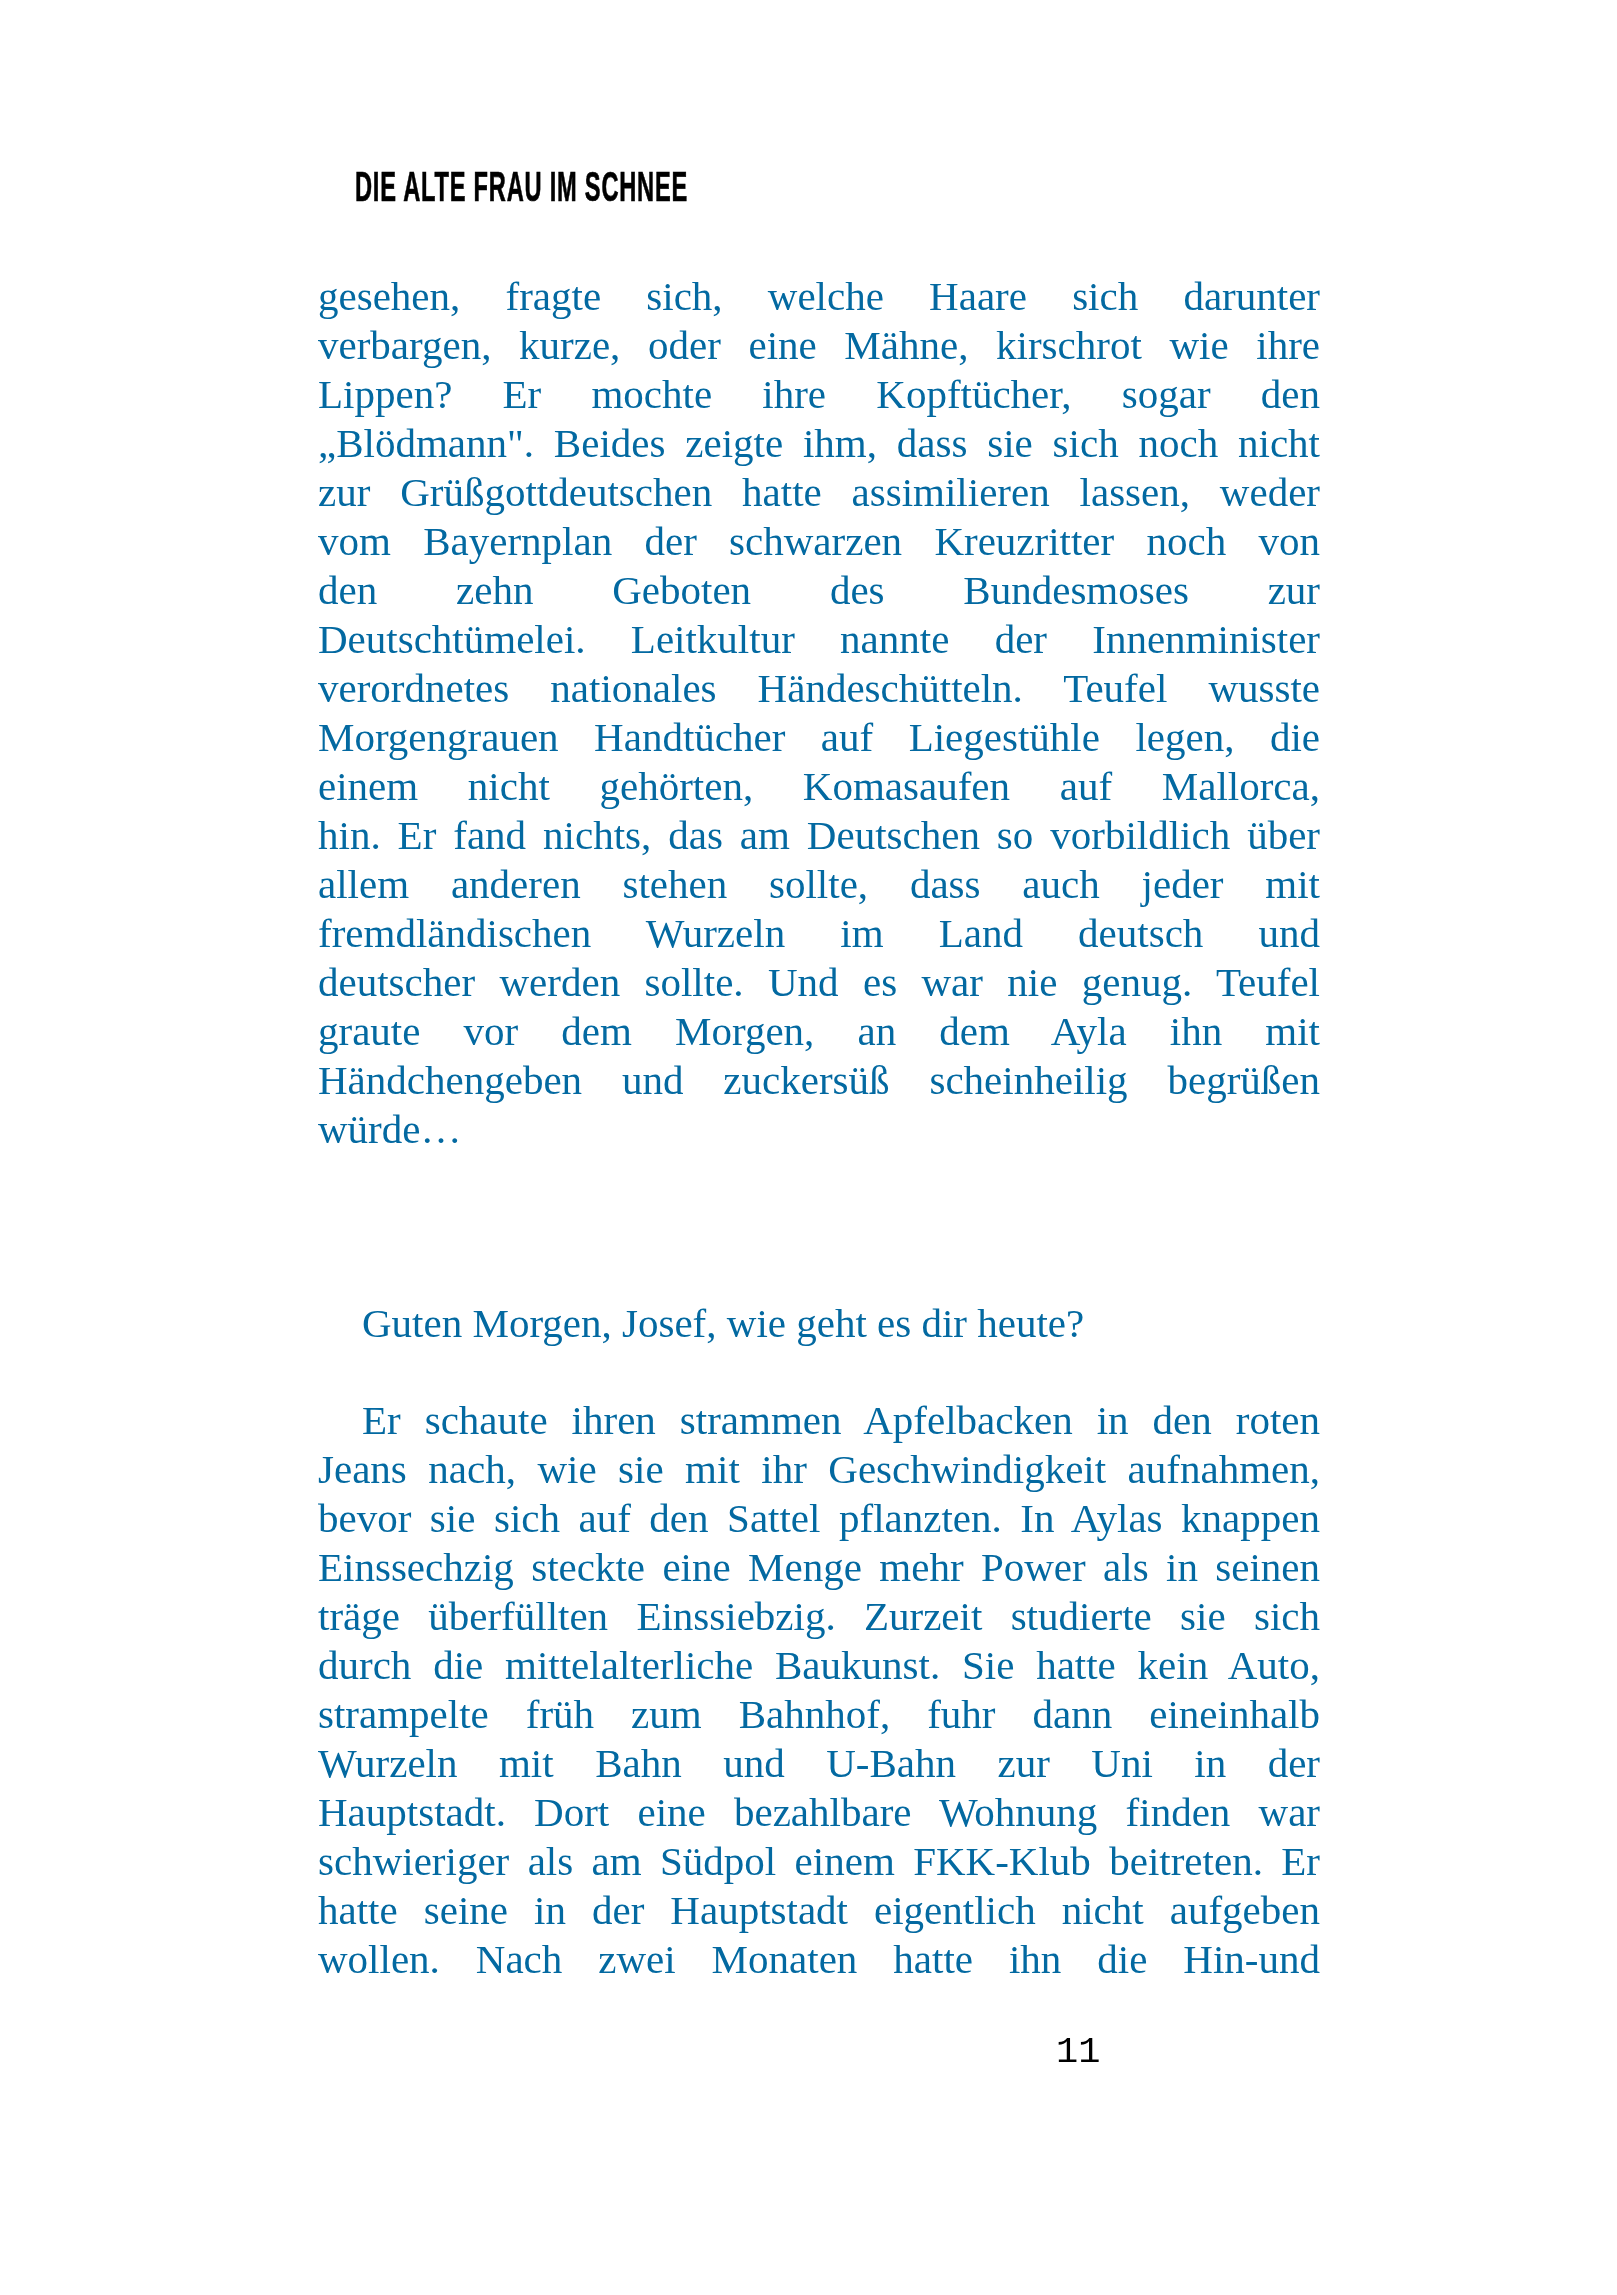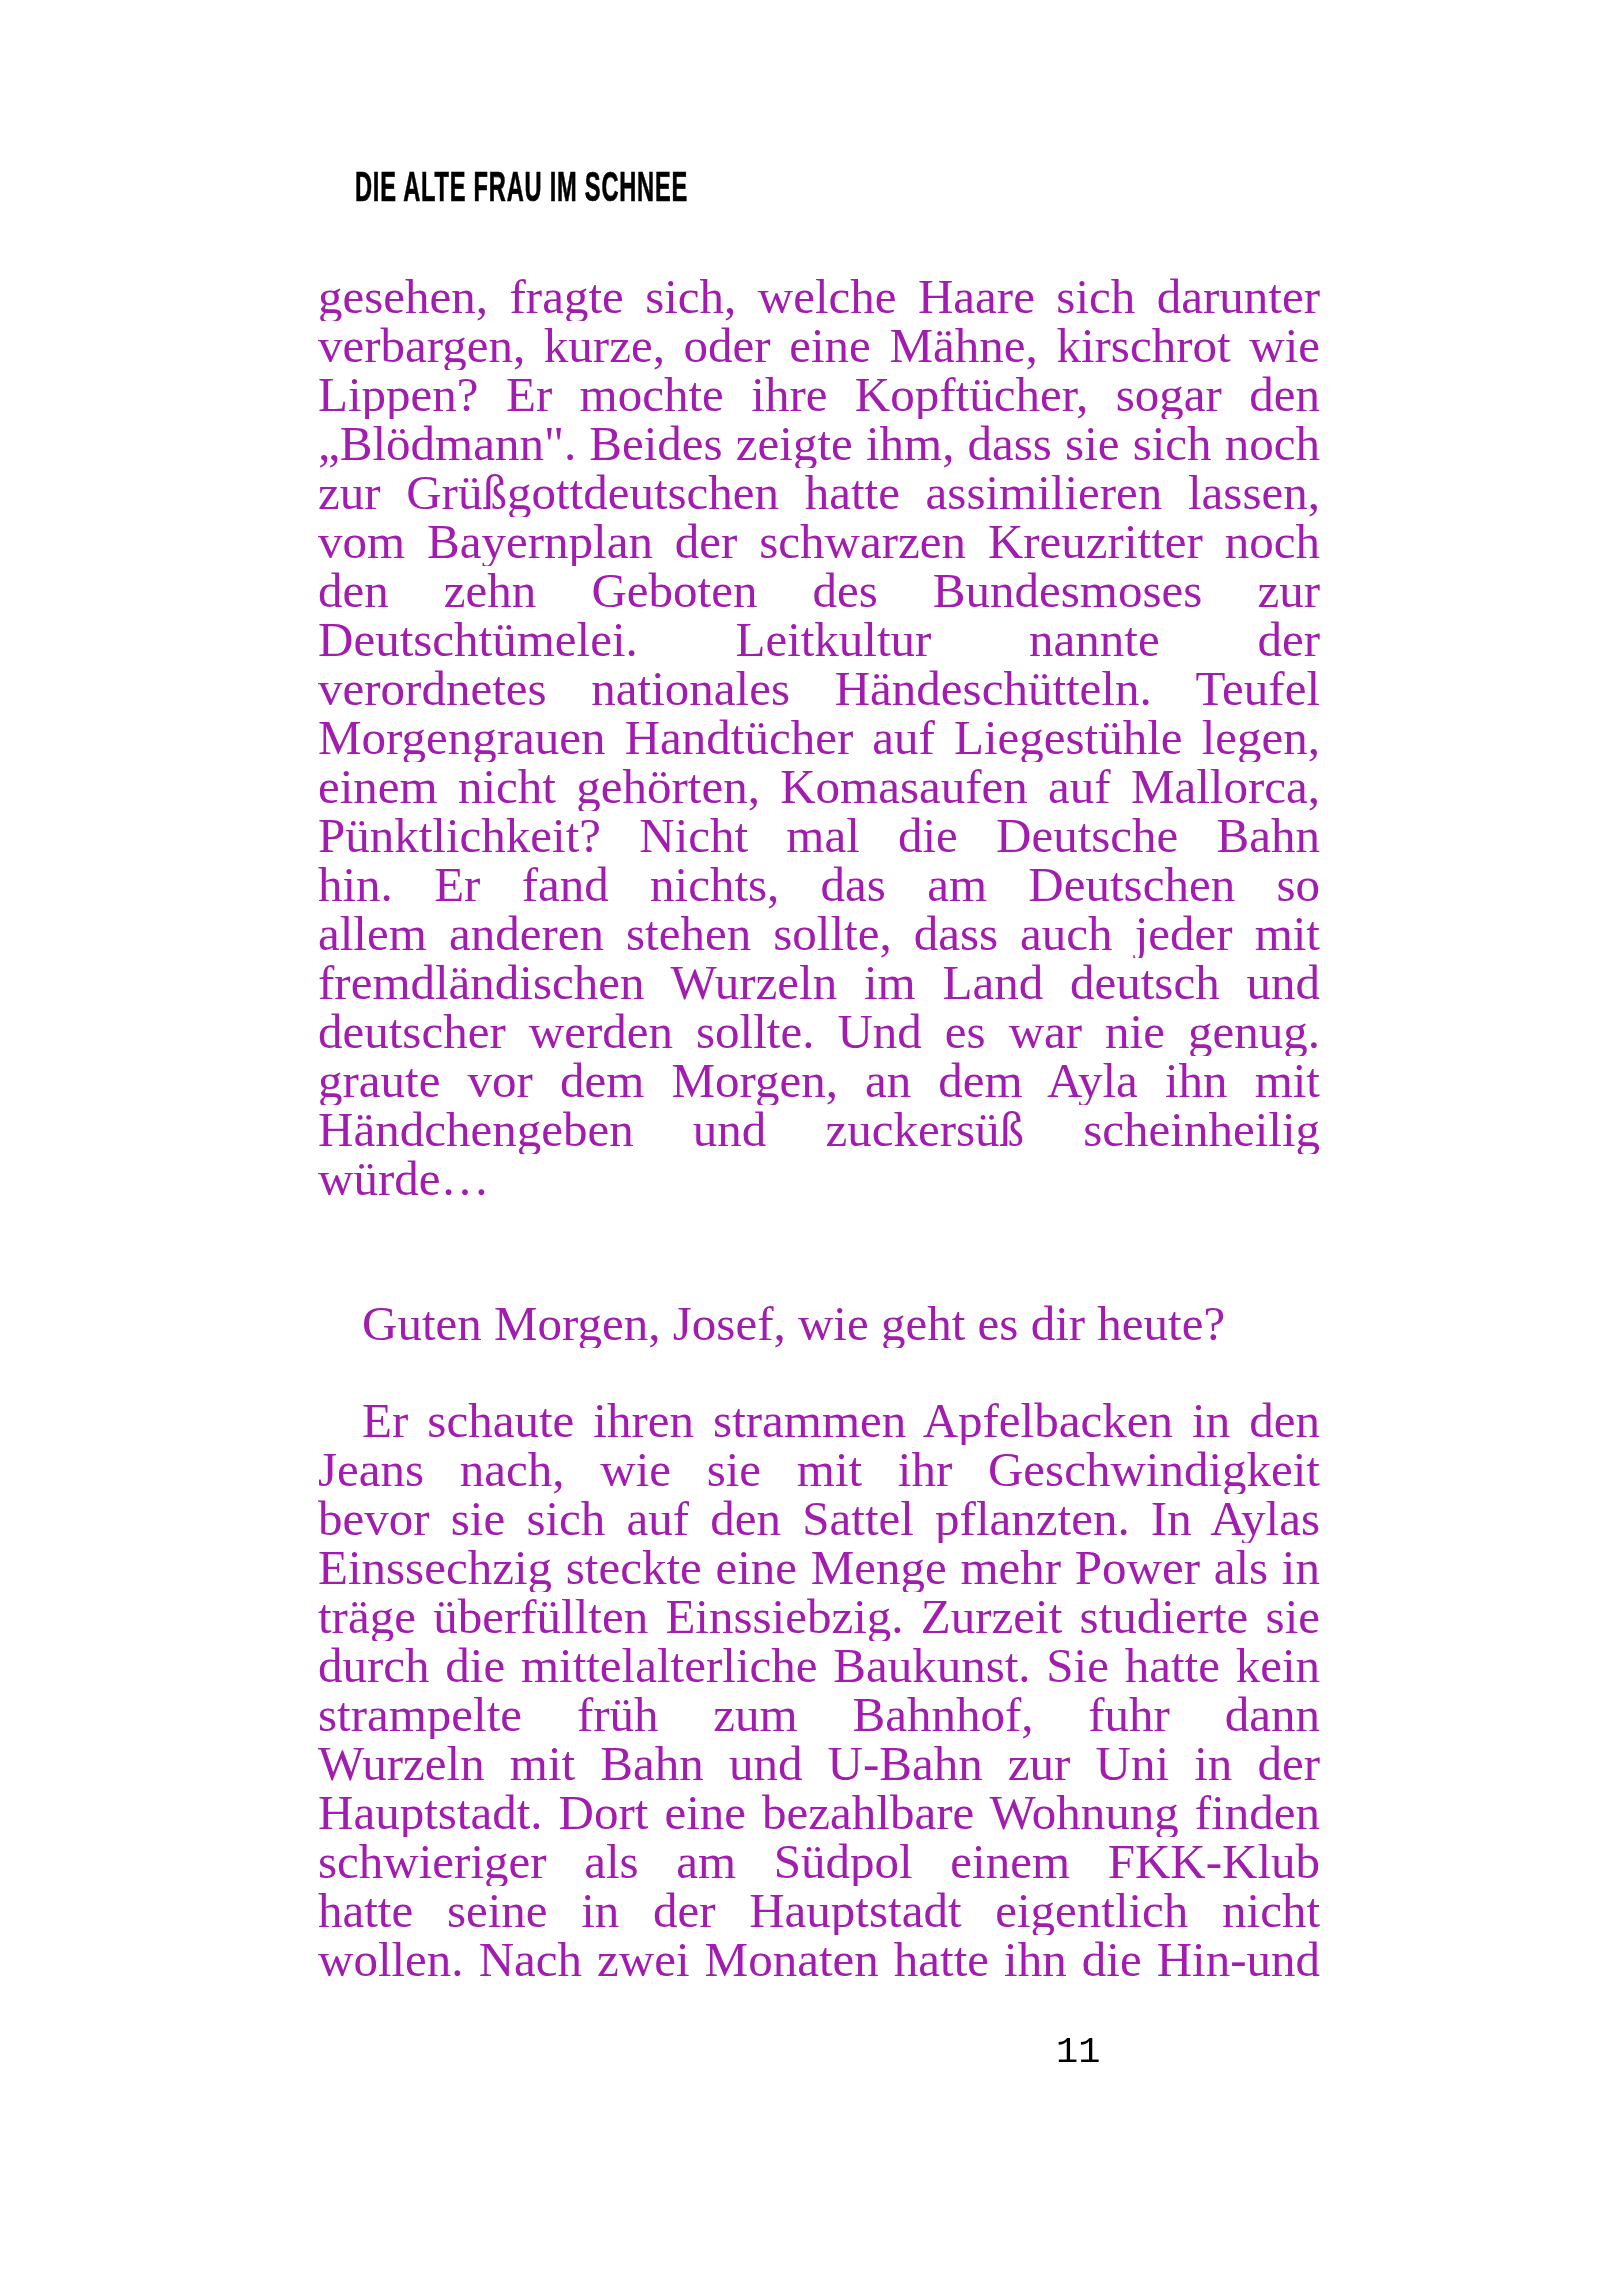--- a/index.html
+++ b/index.html
@@ -29,22 +29,22 @@
     white-space: nowrap;
     transform: scaleX(0.55);
     transform-origin: 0 0;
     -webkit-text-stroke: 0.7px #000;
   }
   .para {
     position: absolute;
     left: 318px;
     width: 1002px;
     font-family: "Liberation Serif", serif;
-    font-size: 49px;
-    color: #a21caf;
+    font-size: 41px;
+    color: #0369a1;
   }
   .para1 { top: 272px;  line-height: 49px; }
   .quote {
     top: 1299px;
     left: 362px;
     width: auto;
     line-height: 49px;
     white-space: nowrap;
   }
   .para3 { top: 1396px; line-height: 49px; }
@@ -79,21 +79,20 @@
       <div class="ln just">verbargen, kurze, oder eine Mähne, kirschrot wie ihre</div>
       <div class="ln just">Lippen? Er mochte ihre Kopftücher, sogar den</div>
       <div class="ln just">„Blödmann". Beides zeigte ihm, dass sie sich noch nicht</div>
       <div class="ln just">zur Grüßgottdeutschen hatte assimilieren lassen, weder</div>
       <div class="ln just">vom Bayernplan der schwarzen Kreuzritter noch von</div>
       <div class="ln just">den zehn Geboten des Bundesmoses zur</div>
       <div class="ln just">Deutschtümelei. Leitkultur nannte der Innenminister</div>
       <div class="ln just">verordnetes nationales Händeschütteln. Teufel wusste</div>
       <div class="ln just">Morgengrauen Handtücher auf Liegestühle legen, die</div>
       <div class="ln just">einem nicht gehörten, Komasaufen auf Mallorca,</div>
-      <div class="ln just">Pünktlichkeit? Nicht mal die Deutsche Bahn brachte die</div>
       <div class="ln just">hin. Er fand nichts, das am Deutschen so vorbildlich über</div>
       <div class="ln just">allem anderen stehen sollte, dass auch jeder mit</div>
       <div class="ln just">fremdländischen Wurzeln im Land deutsch und</div>
       <div class="ln just">deutscher werden sollte. Und es war nie genug. Teufel</div>
       <div class="ln just">graute vor dem Morgen, an dem Ayla ihn mit</div>
       <div class="ln just">Händchengeben und zuckersüß scheinheilig begrüßen</div>
       <div class="ln">würde…</div>
     </div>
 
   <div class="para quote">

